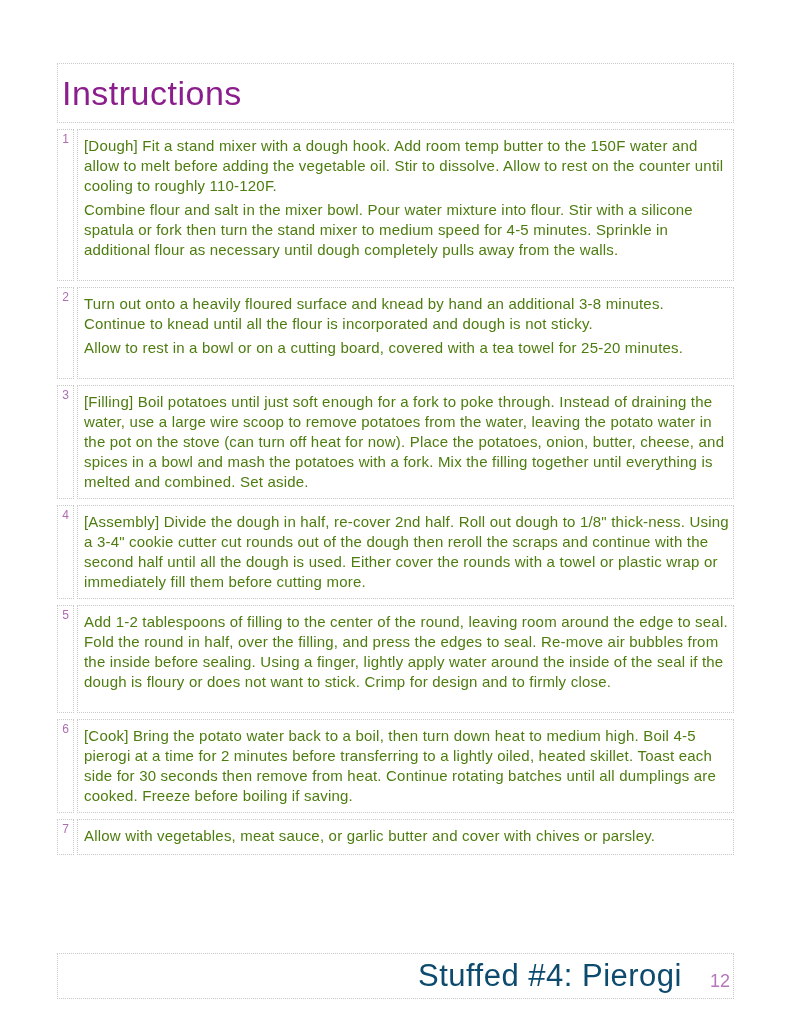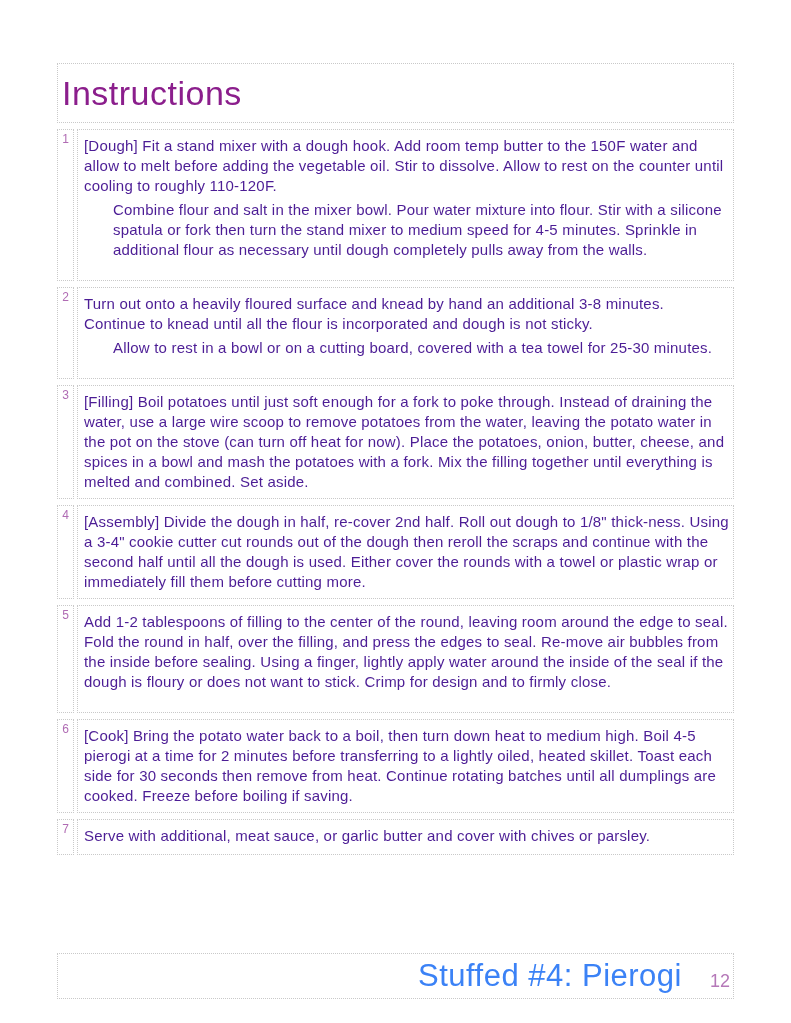--- a/index.html
+++ b/index.html
@@ -49,26 +49,26 @@
     border: 1px dotted #c9c9c9;
     color: #b06cb4;
     font-size: 12px;
     text-align: center;
     padding-top: 2px;
   }
   .text-cell {
     flex: 1;
     border: 1px dotted #c9c9c9;
     padding: 6px 4px 6px 6px;
-    color: #4c1d95;
+    color: #4d7c0f;
     font-size: 15px;
     line-height: 20px;
     letter-spacing: 0.2px;
   }
-  .text-cell p + p { margin-top: 4px; margin-left: 29px; }
+  .text-cell p + p { margin-top: 4px; }
   .s1 { min-height: 152px; }
   .s2 { min-height: 92px; }
   .s3 { min-height: 111px; }
   .s4 { min-height: 89px; }
   .s5 { min-height: 108px; }
   .s6 { min-height: 86px; }
   .s7 { min-height: 36px; }
   .footer-box {
     position: absolute;
     left: 57px; top: 953px;
@@ -76,21 +76,21 @@
     border: 1px dotted #c9c9c9;
     display: flex;
     justify-content: flex-end;
     align-items: flex-end;
     padding: 0 3px 4px 0;
   }
   .footer-title {
     font-size: 31px;
     font-weight: 400;
     letter-spacing: 0.5px;
-    color: #3b82f6;
+    color: #0c4a6e;
     white-space: nowrap;
   }
   .page-number {
     font-size: 18px;
     color: #b578b8;
     margin-left: 28px;
     padding-bottom: 2px;
   }
 </style>
 </head>
@@ -112,21 +112,21 @@
         <p>Combine flour and salt in the mixer bowl. Pour water mixture into flour. Stir with a silicone spatula or fork then turn the stand mixer to medium speed for 4-5 minutes. Sprinkle in additional flour as necessary until dough completely pulls away from the walls.</p>
       </div>
     </div>
 
     <div class="step s2">
       <div class="num-cell">
         <span>2</span>
       </div>
       <div class="text-cell">
         <p>Turn out onto a heavily floured surface and knead by hand an additional 3-8 minutes. Continue to knead until all the flour is incorporated and dough is not sticky.</p>
-        <p>Allow to rest in a bowl or on a cutting board, covered with a tea towel for 25-30 minutes.</p>
+        <p>Allow to rest in a bowl or on a cutting board, covered with a tea towel for 25-20 minutes.</p>
       </div>
     </div>
 
     <div class="step s3">
       <div class="num-cell">
         <span>3</span>
       </div>
       <div class="text-cell">
         <p>[Filling] Boil potatoes until just soft enough for a fork to poke through. Instead of draining the water, use a large wire scoop to remove potatoes from the water, leaving the potato water in the pot on the stove (can turn off heat for now). Place the potatoes, onion, butter, cheese, and spices in a bowl and mash the potatoes with a fork. Mix the filling together until everything is melted and combined. Set aside.</p>
       </div>
@@ -157,21 +157,21 @@
       <div class="text-cell">
         <p>[Cook] Bring the potato water back to a boil, then turn down heat to medium high. Boil 4-5 pierogi at a time for 2 minutes before transferring to a lightly oiled, heated skillet. Toast each side for 30 seconds then remove from heat. Continue rotating batches until all dumplings are cooked. Freeze before boiling if saving.</p>
       </div>
     </div>
 
     <div class="step s7">
       <div class="num-cell">
         <span>7</span>
       </div>
       <div class="text-cell">
-        <p>Serve with additional, meat sauce, or garlic butter and cover with chives or parsley.</p>
+        <p>Allow with vegetables, meat sauce, or garlic butter and cover with chives or parsley.</p>
       </div>
     </div>
 
   </div>
 
   <div class="footer-box">
     <span class="footer-title">Stuffed #4: Pierogi</span>
     <span class="page-number">12</span>
   </div>
 </div>

